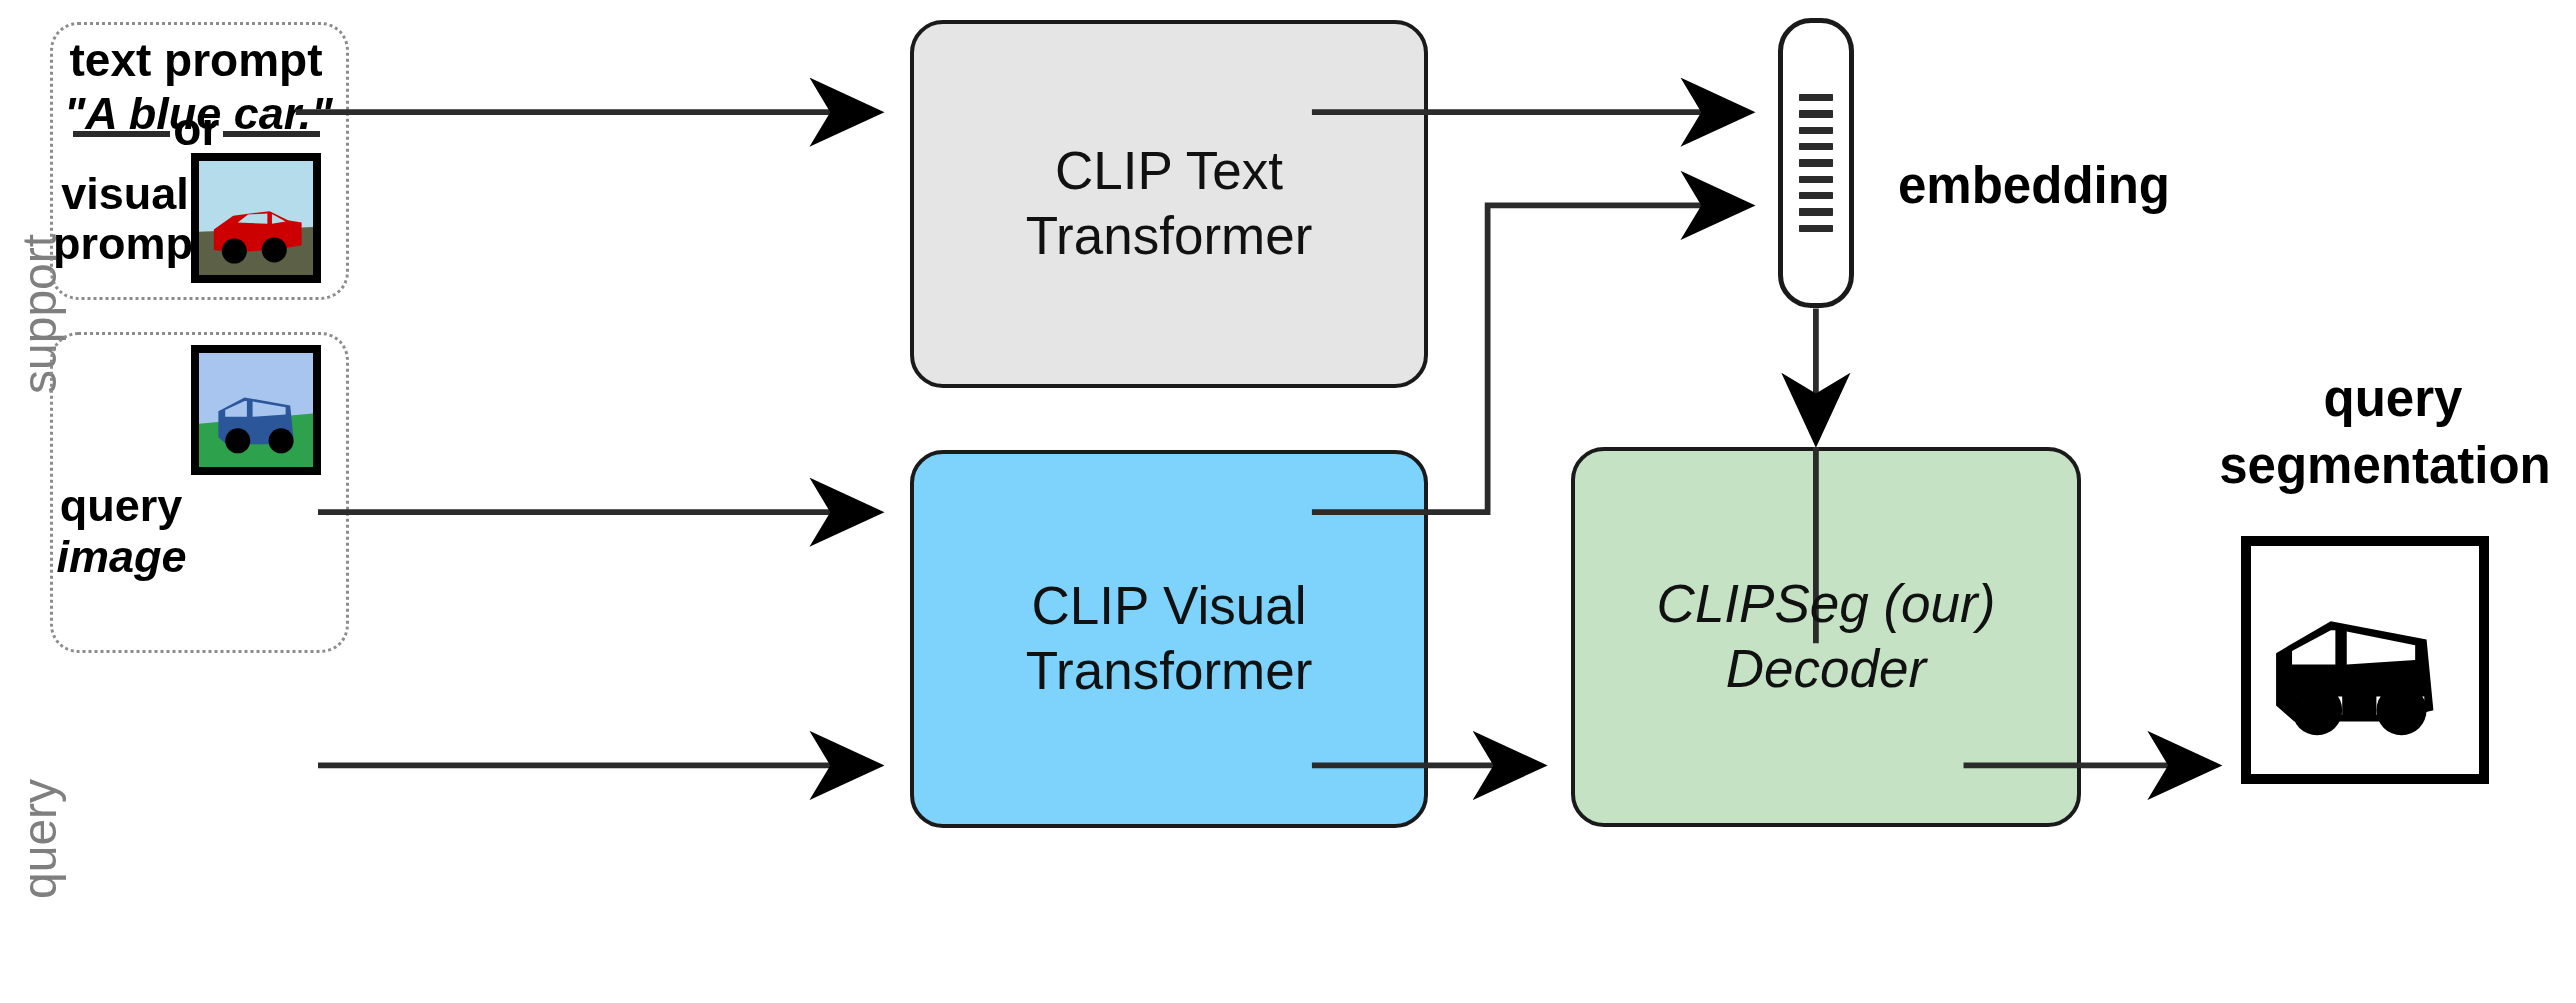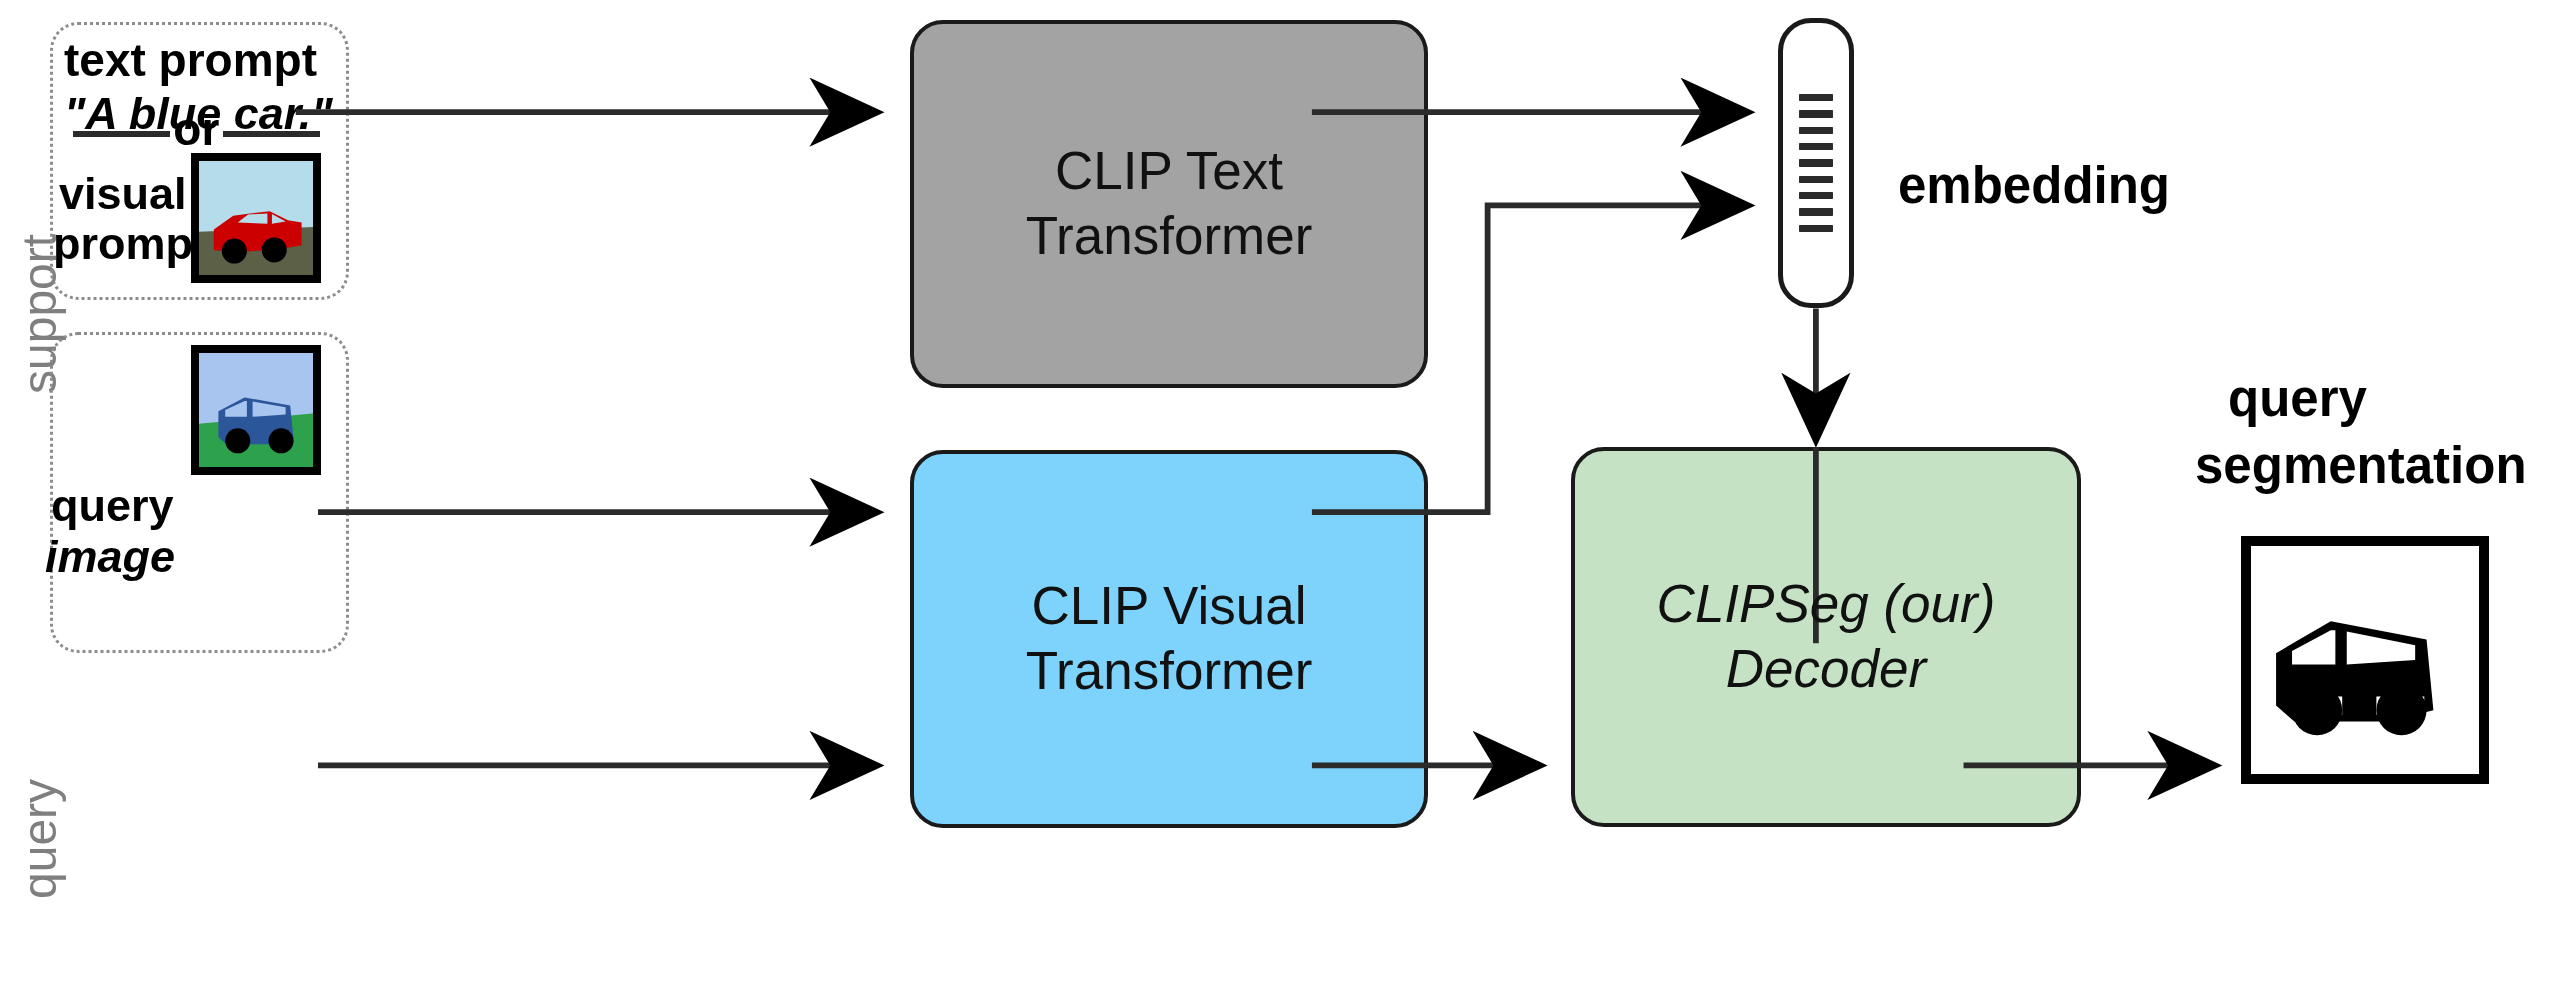--- a/index.html
+++ b/index.html
@@ -24,21 +24,21 @@
     border-radius:28px;
     background:transparent;
   }
 
   
   .lbl{
     position:absolute;
     color:#000000;
     font-weight:bold;
     line-height:1.12;
-    text-align:left;
+    text-align:center;
     white-space:nowrap;
   }
   .lbl.italic{font-style:italic;font-weight:bold;}
 
   
   .module{
     position:absolute;
     border:4.1px solid #1a1a1a;
     border-radius:33px;
     box-sizing:border-box;
@@ -151,21 +151,21 @@
 
       <path d="M23 56 L23 50 L40 42 L42 42 L42 56 Z" fill="#a8c5f0"></path>
       <path d="M47 42.5 L47 56 L76 54 L76 47.5 Z" fill="#a8c5f0"></path>
 
       <path d="M24 80 L24 74 L44 74 L44 80 Z" fill="#2da14b" opacity="0"></path>
       <circle cx="34" cy="77" r="11" fill="#000000"></circle>
       <circle cx="72" cy="77" r="11" fill="#000000"></circle>
     </svg>
   </div>
 
-  <div class="module" style="left:910px; top:20px; width:518px; height:368px; background:#a3a3a3;">
+  <div class="module" style="left:910px; top:20px; width:518px; height:368px; background:#e5e5e5;">
     <div class="mtext">CLIP Text
 Transformer</div>
   </div>
 
   <div class="module" style="left:910px; top:450px; width:518px; height:378px; background:#7dd3fc;">
     <div class="mtext">CLIP Visual
 Transformer</div>
   </div>
 
   <div class="module" style="left:1571px; top:447px; width:510px; height:380px; background:#c5e2c4;font-style:italic;">

